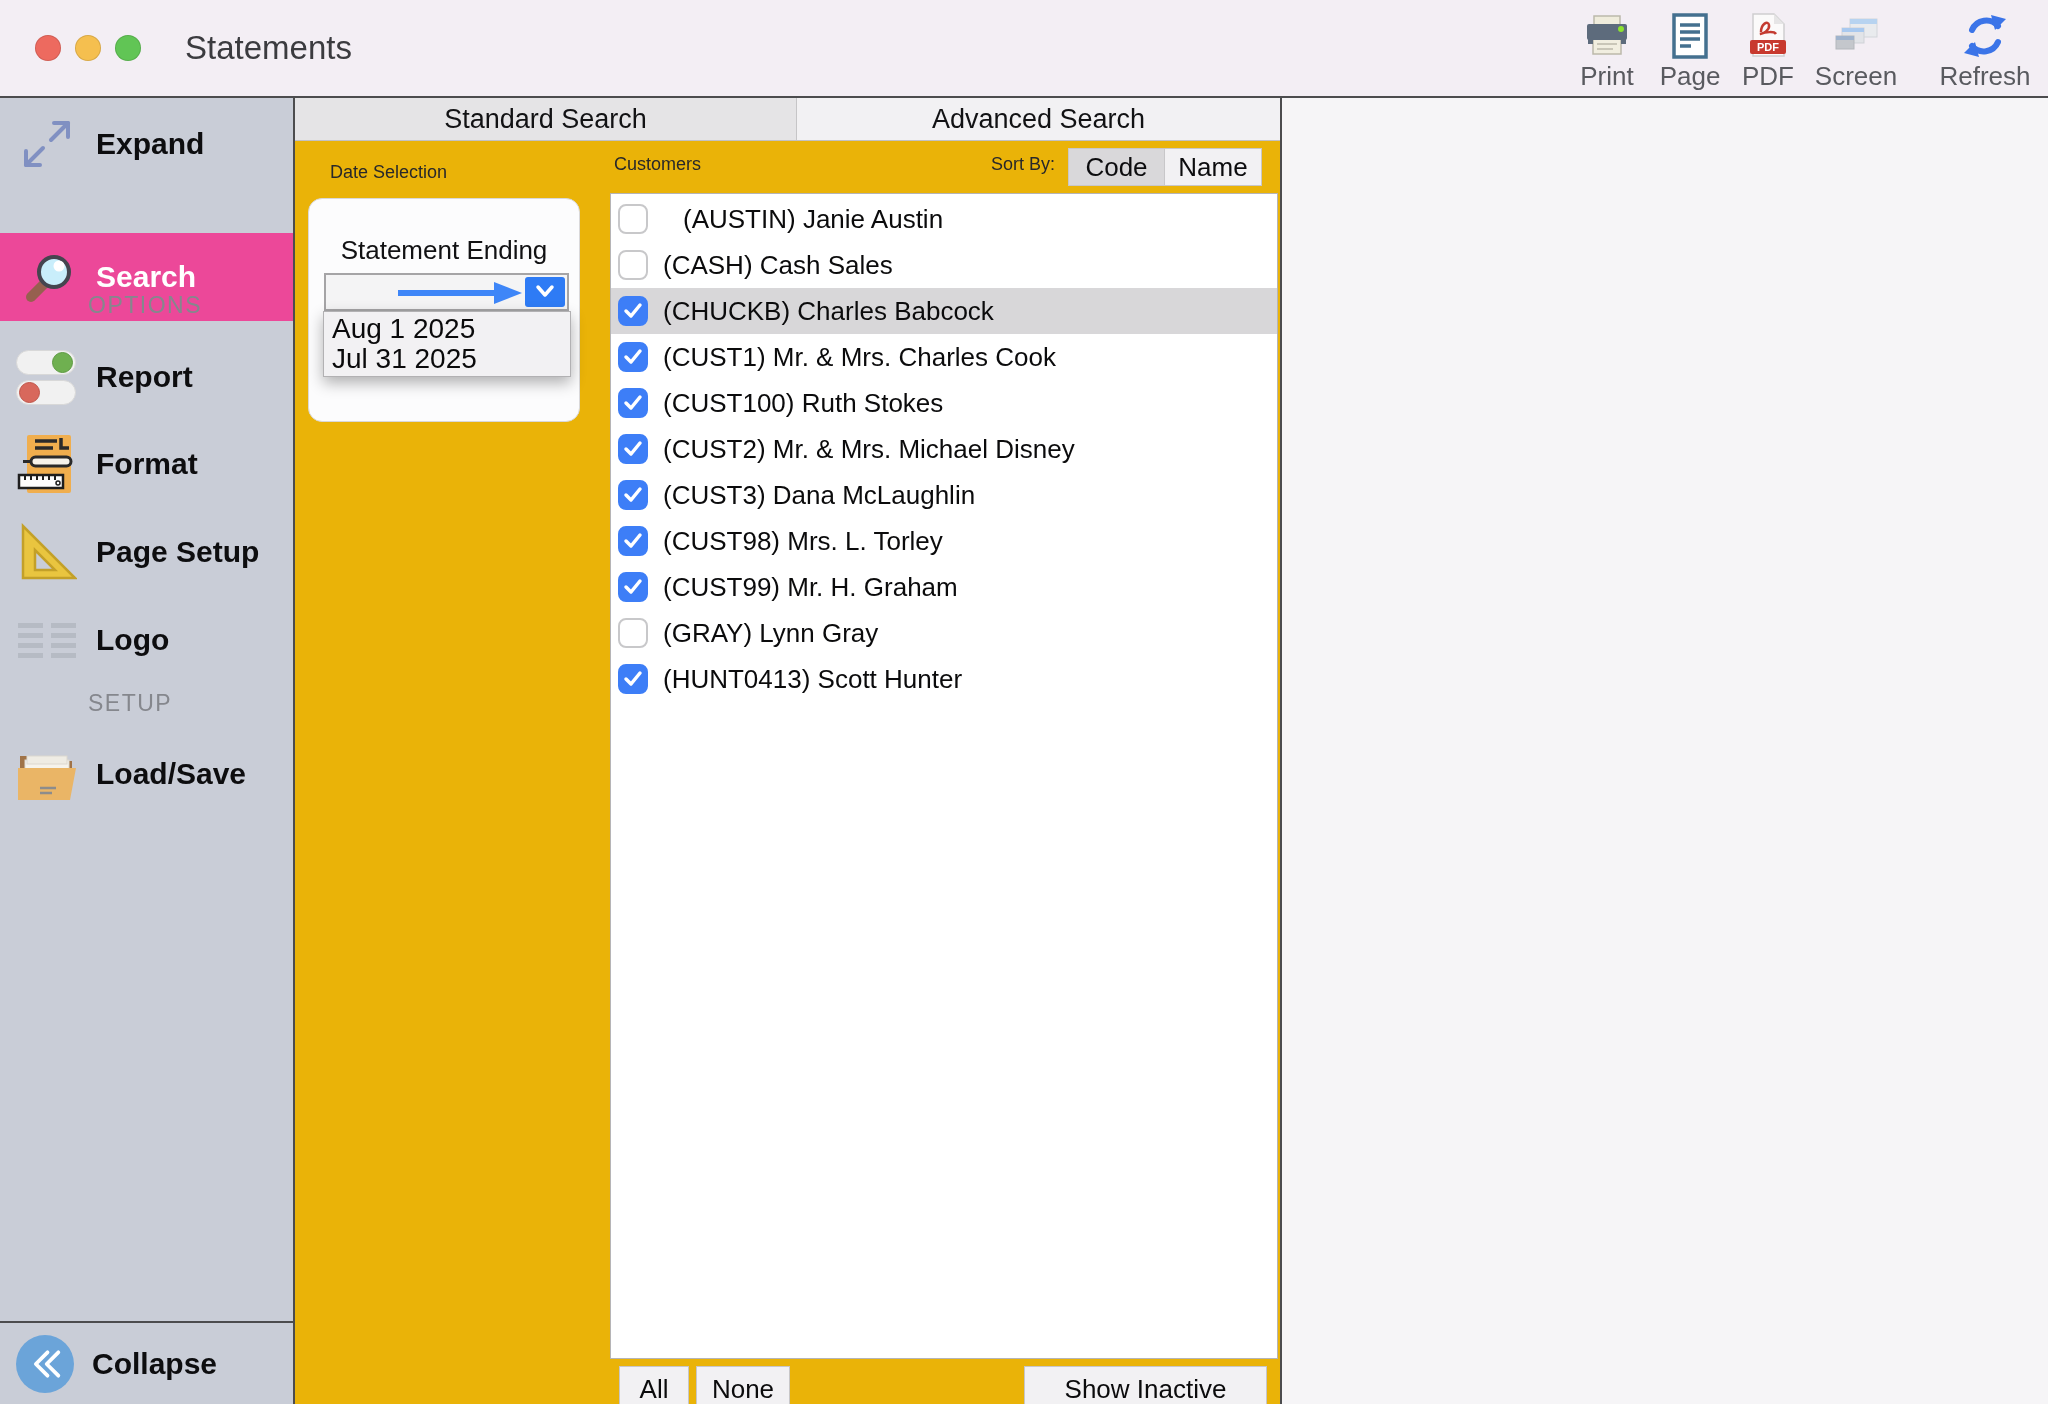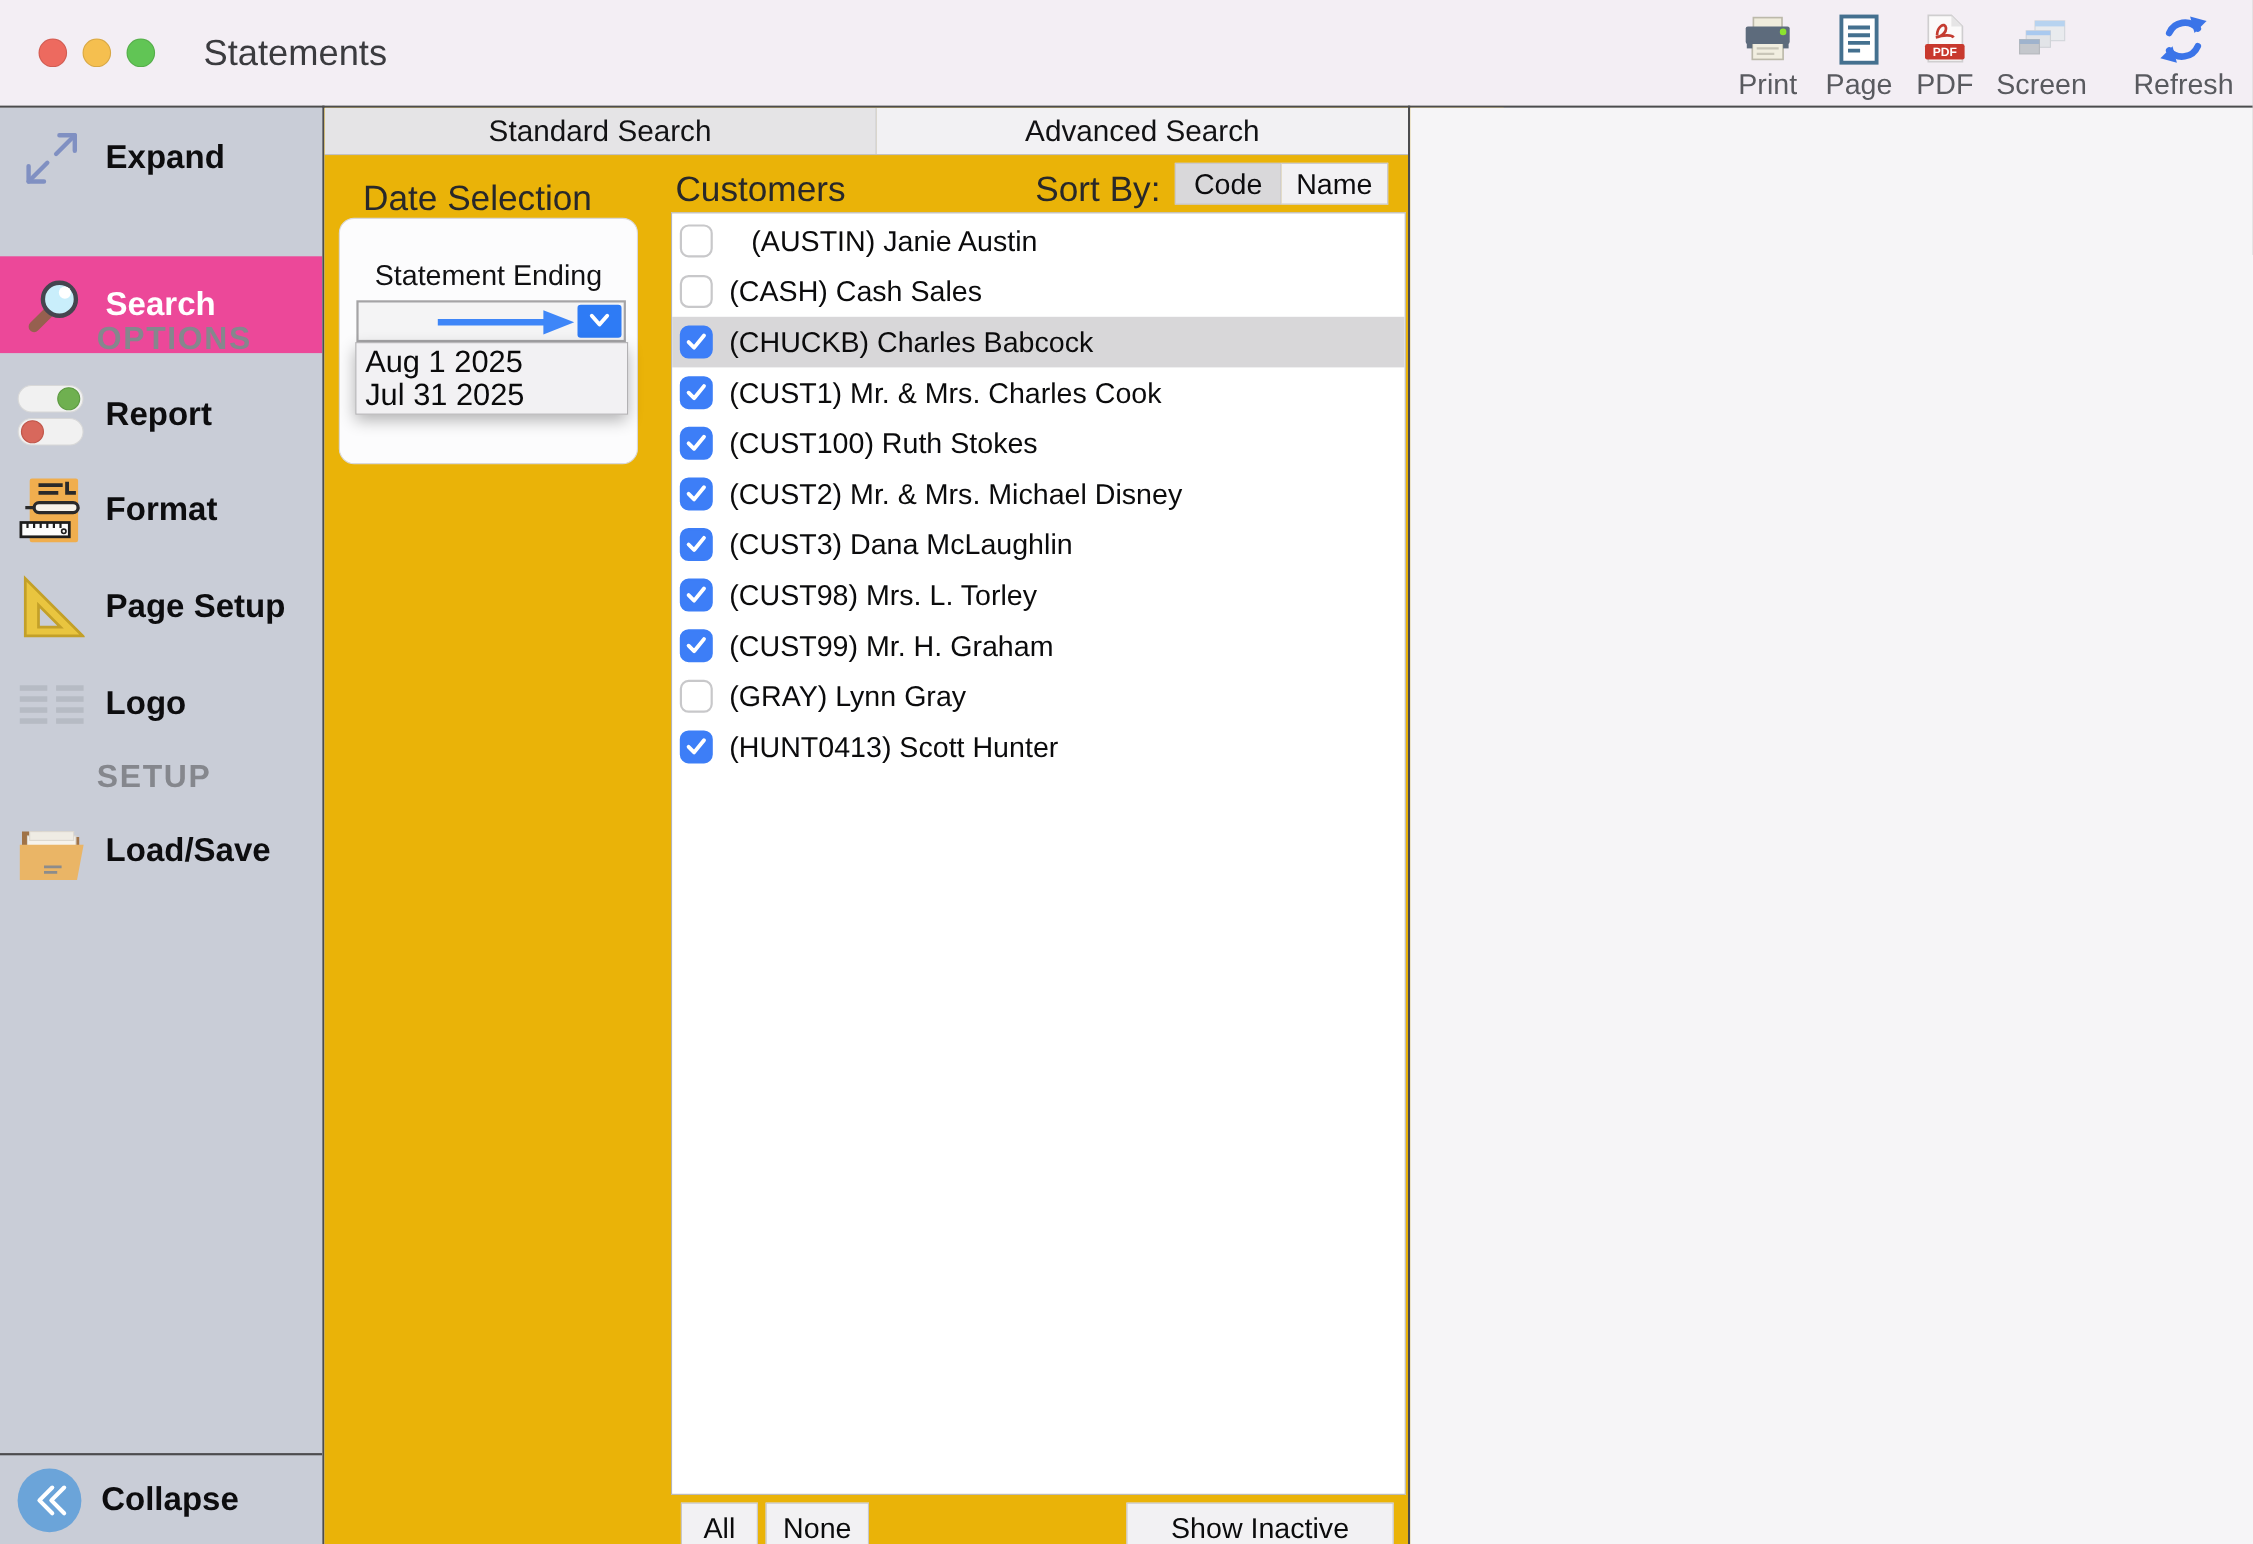--- a/index.html
+++ b/index.html
@@ -19,21 +19,21 @@
   .tlabel{font-size:26px;color:#595a5f;line-height:28px;}
   .hborder{position:absolute;top:96px;left:0;width:2048px;height:2px;background:#4c4c4e;}
   .vborder{position:absolute;top:96px;width:2px;height:1308px;background:#4c4c4e;}
 
   
   .sidebar{position:absolute;left:0;top:98px;width:293px;height:1306px;background:#c9cdd7;overflow:hidden;}
   .srow{position:absolute;left:0;width:293px;display:flex;align-items:center;padding-left:16px;gap:18px;}
   .slabel{font-size:30px;font-weight:700;color:#0d0d0f;white-space:nowrap;}
   .row-search{background:#ec4899;margin-top:43px;}
   .row-search .slabel{color:#ffffff;}
-  .sheader{position:absolute;left:88px;font-size:29px;font-weight:700;letter-spacing:1.5px;color:#85878d;}
+  .sheader{position:absolute;left:88px;font-size:23px;font-weight:400;letter-spacing:1.5px;color:#85878d;}
   .sdivider{position:absolute;left:0;width:293px;height:2px;background:#4c4c4e;}
   .icbox{width:62px;height:62px;display:flex;align-items:center;justify-content:center;flex:0 0 62px;}
   
   .toggles{width:62px;display:flex;flex-direction:column;gap:5px;}
   .pill{width:60px;height:25px;border-radius:13px;background:#f1f1f1;border:1px solid #d8d8d8;position:relative;}
   .knob{position:absolute;top:1px;width:21px;height:21px;border-radius:50%;}
   .knob.on{right:2px;background:#6fb050;border:1px solid #superfluous;}
   .knob.on{border:1px solid #5d9a41;}
   .knob.off{left:2px;background:#d8685c;border:1px solid #c05549;}
   
@@ -44,21 +44,21 @@
   .lline{width:25px;height:5px;background:#b6bbc4;}
   
   .collapse-circle{width:58px;height:58px;border-radius:50%;background:#6ba4d9;display:flex;align-items:center;justify-content:center;flex:0 0 58px;}
 
   
   .content{position:absolute;left:295px;top:98px;width:1072px;height:1306px;background:#eab308;overflow:hidden;}
   .tabbar{position:absolute;left:0;top:0;width:985px;height:43px;display:flex;border-bottom:1px solid #c2c1c3;}
   .tab{line-height:42px;text-align:center;font-size:27px;color:#121214;}
   .tab-standard{width:502px;background:#e5e4e6;border-right:1px solid #c6c5c7;}
   .tab-advanced{flex:1;background:#f2f1f3;}
-  .hlabel{position:absolute;font-size:32px;color:#28282a;white-space:nowrap;}
+  .hlabel{position:absolute;font-size:18px;color:#28282a;white-space:nowrap;}
   .date-sel-label{left:35px;top:64px;}
   .customers-label{left:319px;top:56px;}
   .sortby-label{left:645px;top:56px;width:115px;text-align:right;}
   .seg-group{position:absolute;left:773px;top:50px;display:flex;}
   .seg{width:97px;line-height:36px;height:38px;text-align:center;font-size:26px;background:#f2f1f3;border:1px solid #c8c7c9;color:#0c0c0e;}
   .seg + .seg{border-left:none;}
   .seg-on{background:#d9d8da;}
 
   
   .date-panel{position:absolute;left:13px;top:100px;width:272px;height:224px;background:#fcfcfd;border:1px solid #d9d8da;border-radius:14px;}

